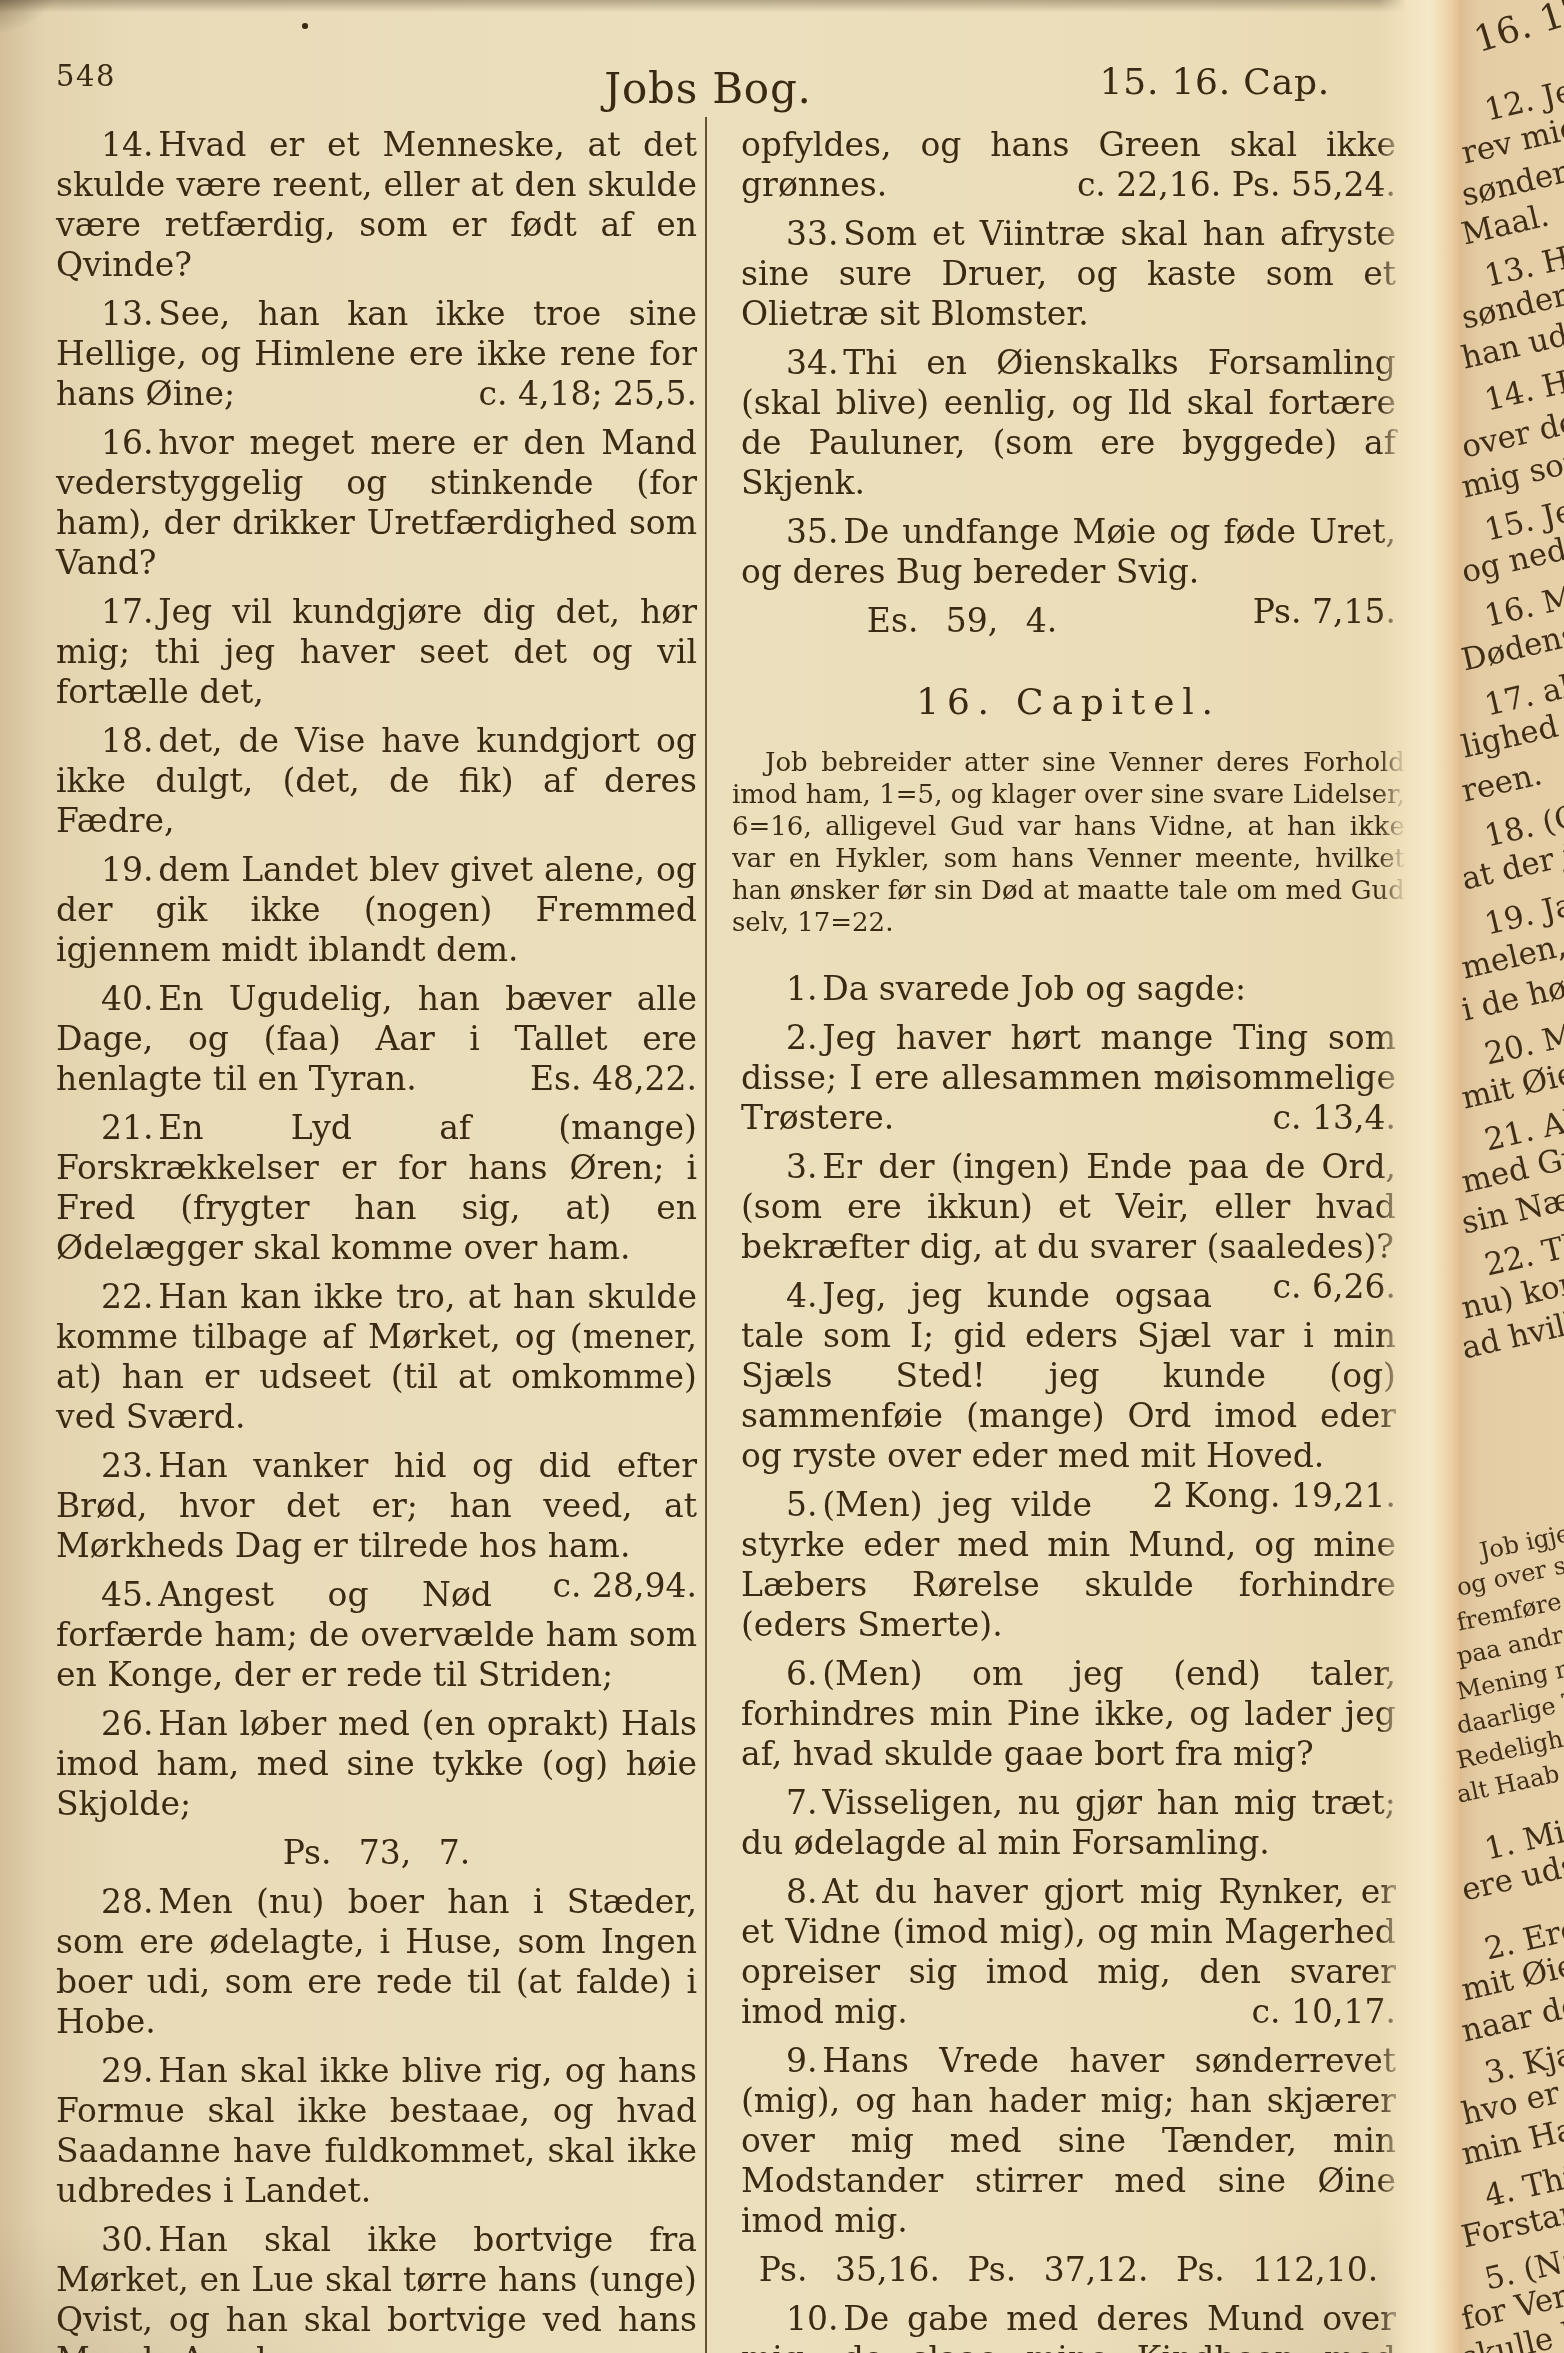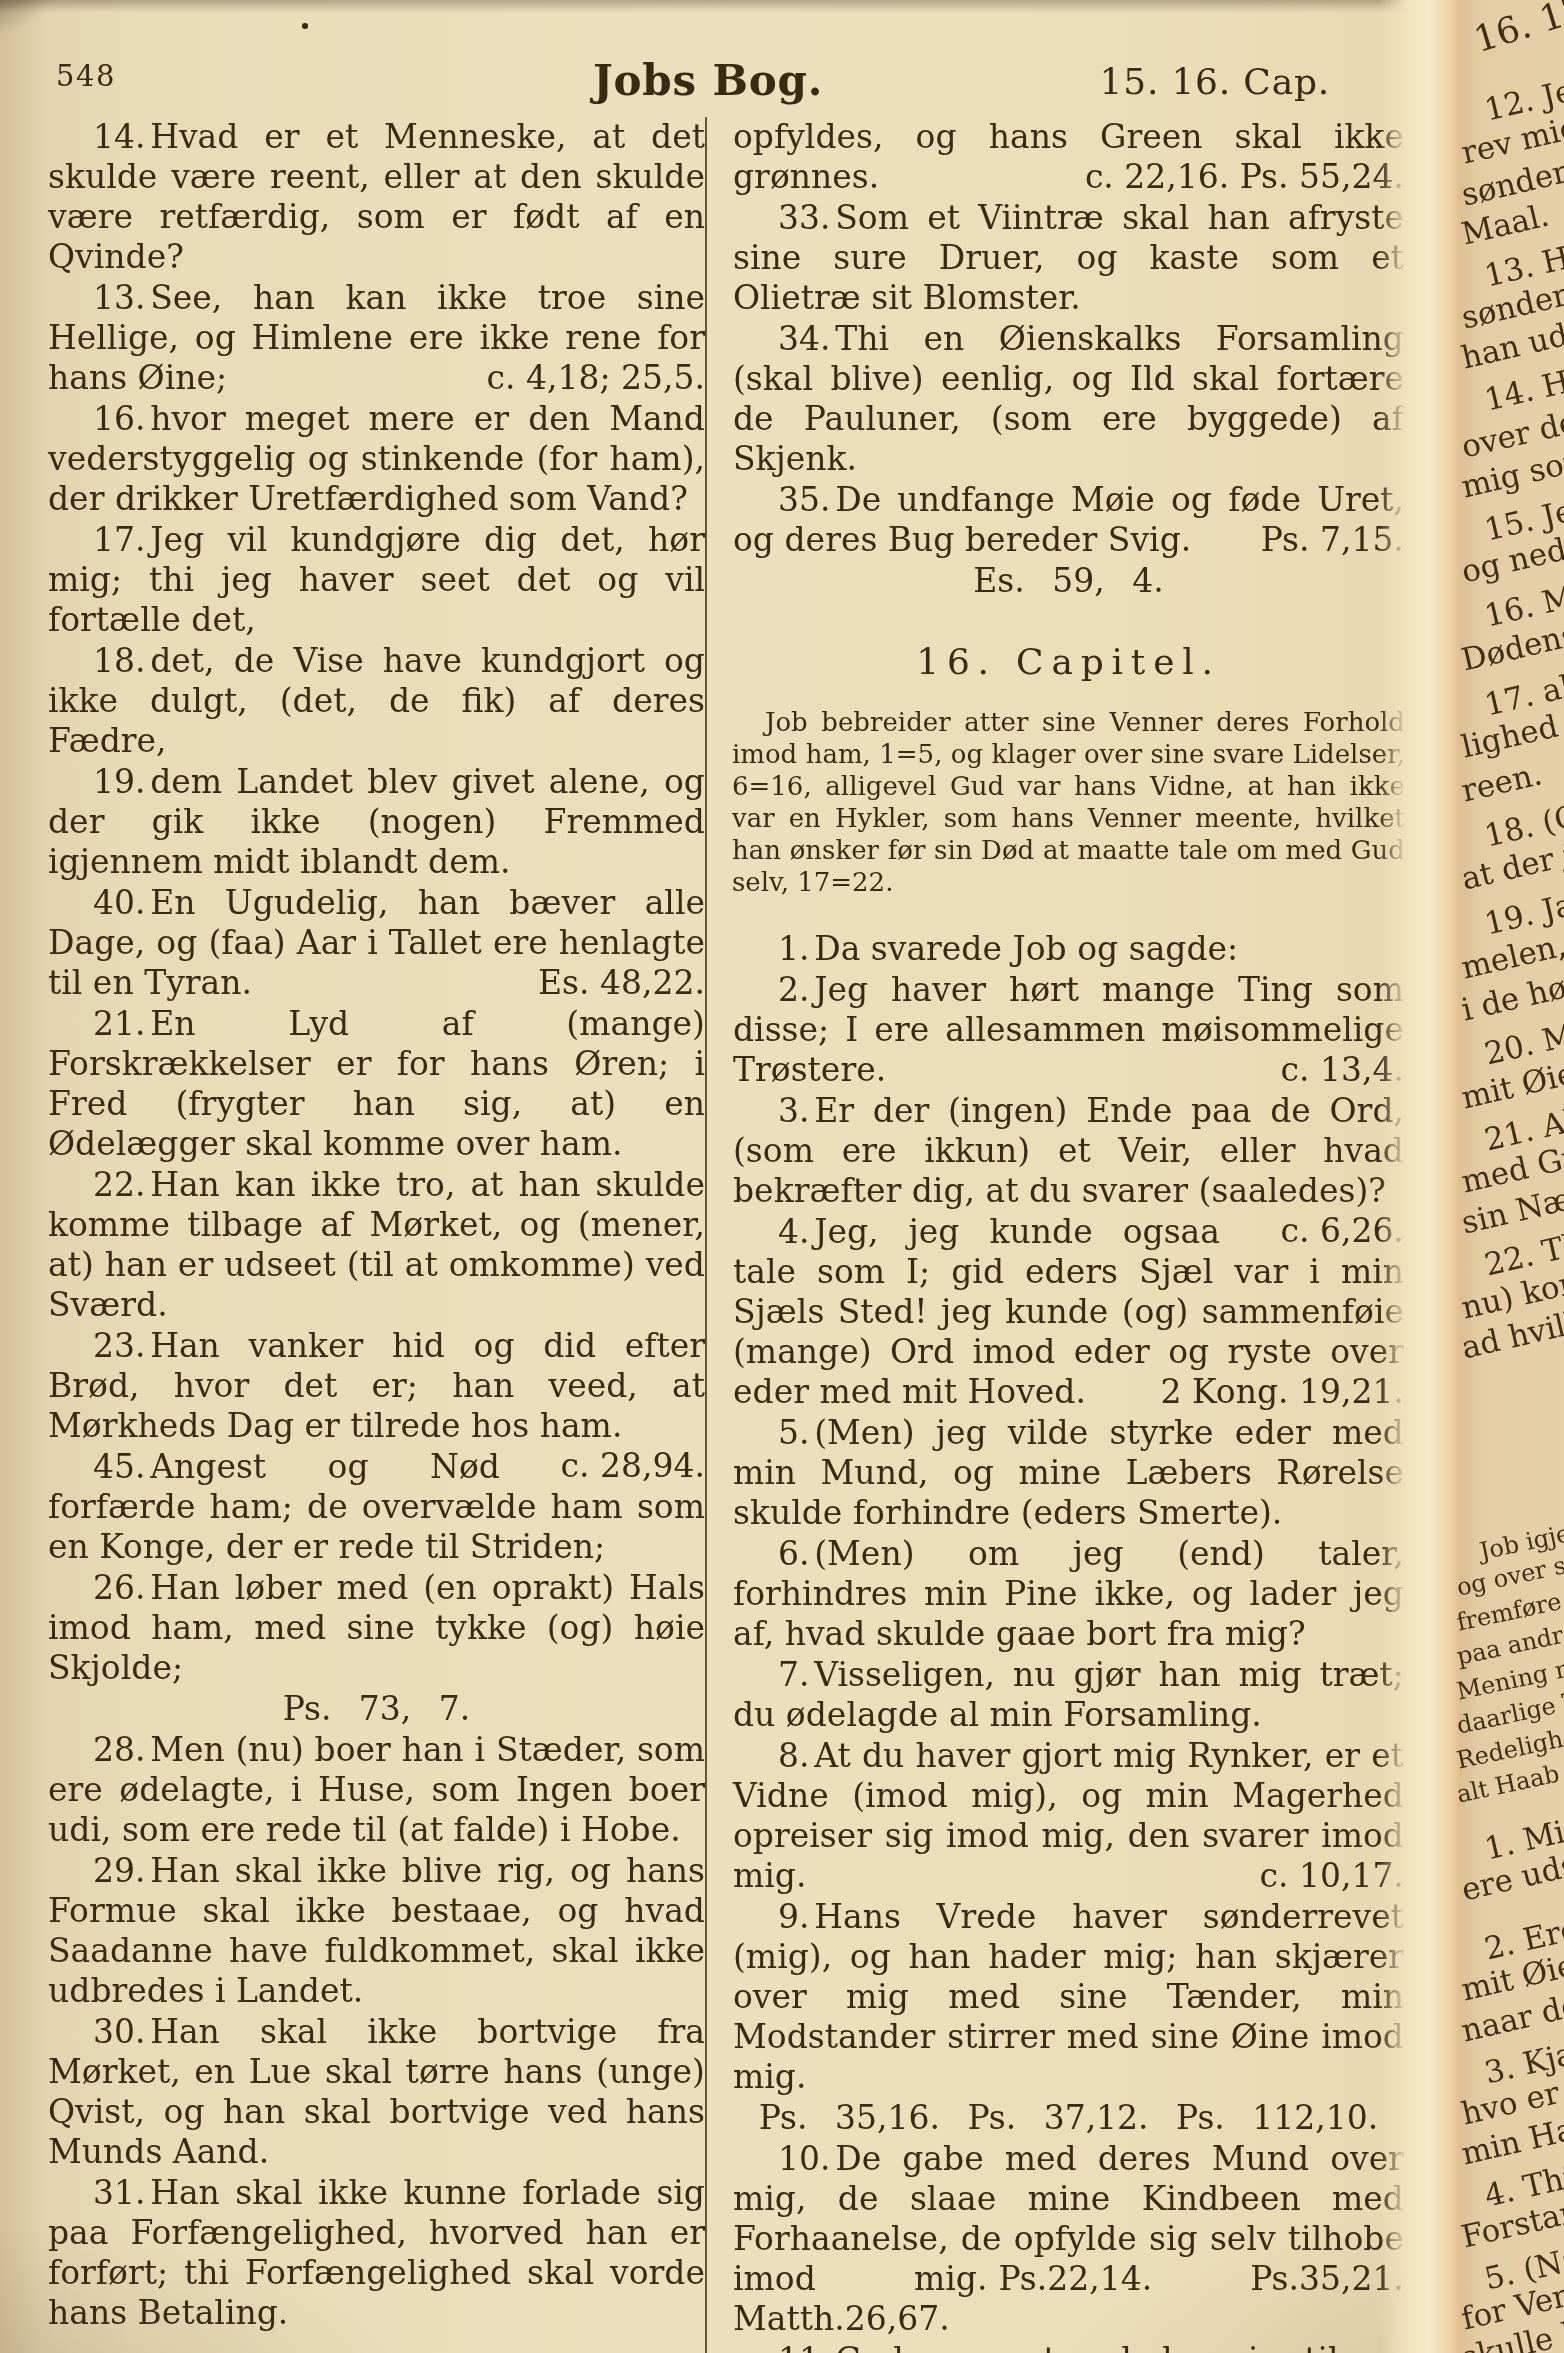--- a/index.html
+++ b/index.html
@@ -9,31 +9,31 @@
     background:
       linear-gradient(180deg, rgba(50,33,15,.30), rgba(50,33,15,0) 12.5px),
       radial-gradient(125px 86px at -23.5px -23.5px, rgba(40,25,10,.55), rgba(40,25,10,0) 70%),
       radial-gradient(704px 297px at 0% 102%, rgba(90,60,30,.16), rgba(90,60,30,0) 60%),
       radial-gradient(861px 329px at 100% 102%, rgba(90,60,30,.14), rgba(90,60,30,0) 60%),
       linear-gradient(90deg, #d3bf99 0px, #e3d3ae 43px, #e9dbb8 133px, #ecdfbd 704px, #ebddb8 1174px, #e9d9b2 1377px, #e9d9b2 1565px);
   }
   .speck{position:absolute;border-radius:50%;background:#3a2a12;}
   
   .pgnum{position:absolute;left:56px;top:59px;font-size:29px;letter-spacing:1.6px;text-align:right;}
-  .booktitle{position:absolute;left:0;top:56px;width:1416px;text-align:center;
-    font-size:42px;font-weight:bold;letter-spacing:0.8px;}
+  .booktitle{position:absolute;left:0;top:64px;width:1416px;text-align:center;
+    font-size:42px;font-weight:normal;letter-spacing:0.8px;}
   .chapref{position:absolute;right:235px;top:61px;font-size:36px;letter-spacing:0.8px;margin-left:44px;}
   
   .col{position:absolute;top:116px;height:2238px;overflow:hidden;
     font-size:33px;line-height:40px;text-align:justify;}
   .col-left{left:47px;width:659px;}
   .col-right{left:732px;width:673px;}
   .divider{position:absolute;left:705px;top:117px;width:2.3px;height:2236px;
     background:#4e3a1d;opacity:.85;}
-  .verse{margin:1px;text-indent:45px;}
+  .verse{margin:9px;text-indent:45px;}
   .verse.cont{text-indent:0;}
   .vnum{padding-right:4.7px;}
   .vref{float:right;padding-left:15.6px;}
   .vrefin{padding-left:11px;}
   .refline{margin:0;text-indent:0;text-align:center;word-spacing:17px;}
   .chap-title{margin:41px 0 23.5px 0;font-size:36px;font-weight:normal;
     letter-spacing:7.8px;text-align:center;text-indent:0;}
   .summary{margin:0 0 31px 0;font-size:26px;line-height:32px;text-indent:33px;
     text-align:justify;}
   

